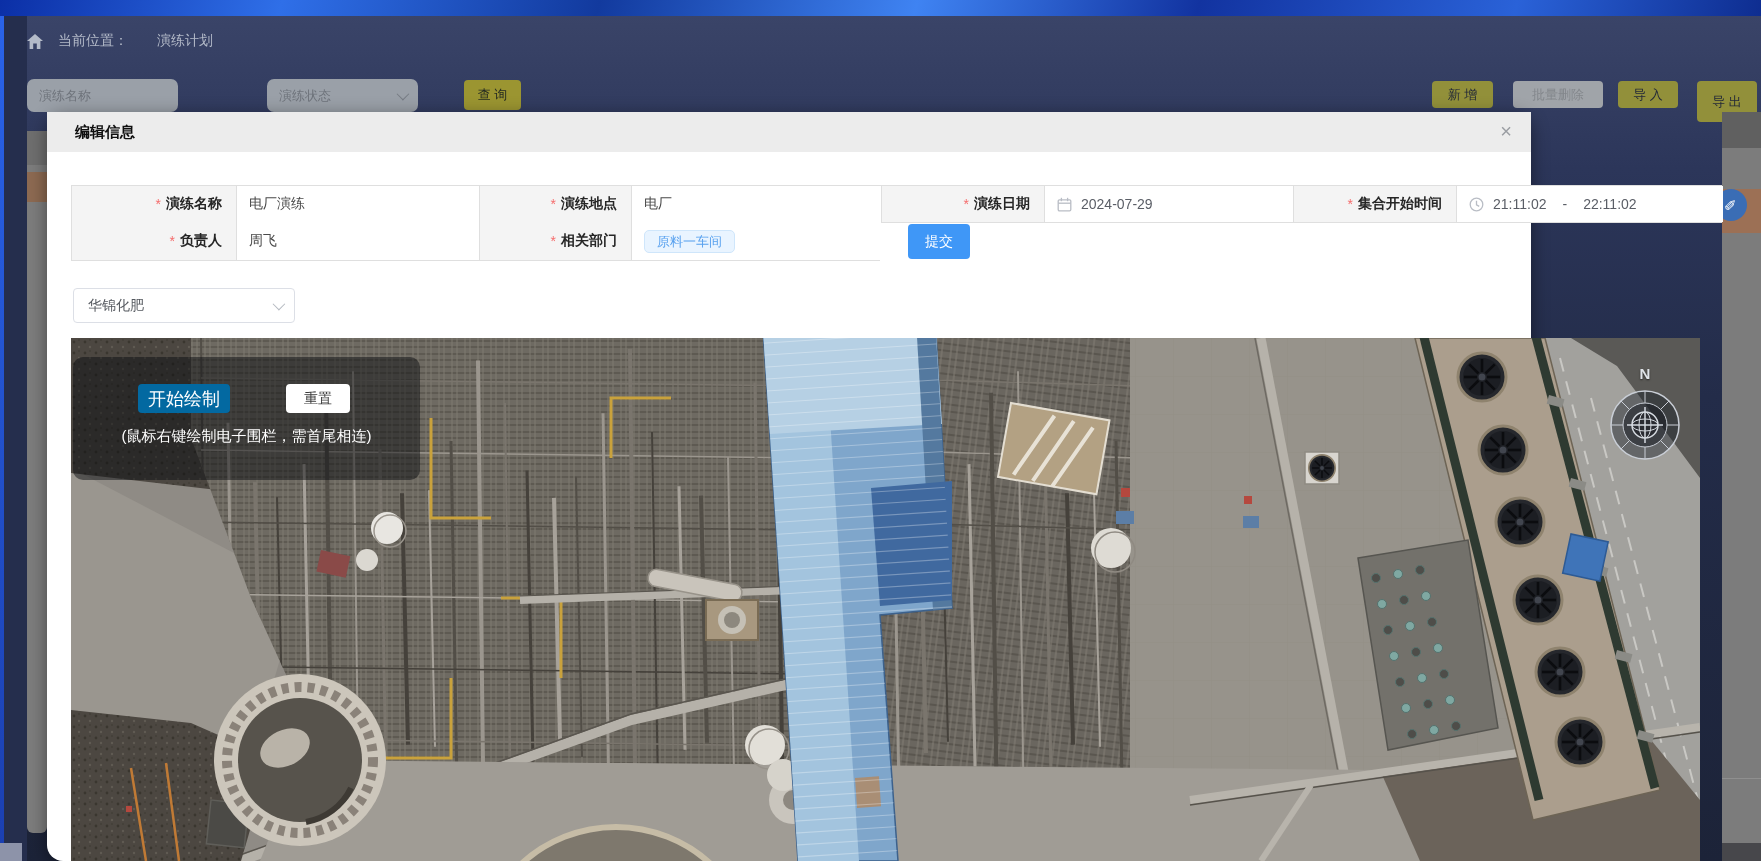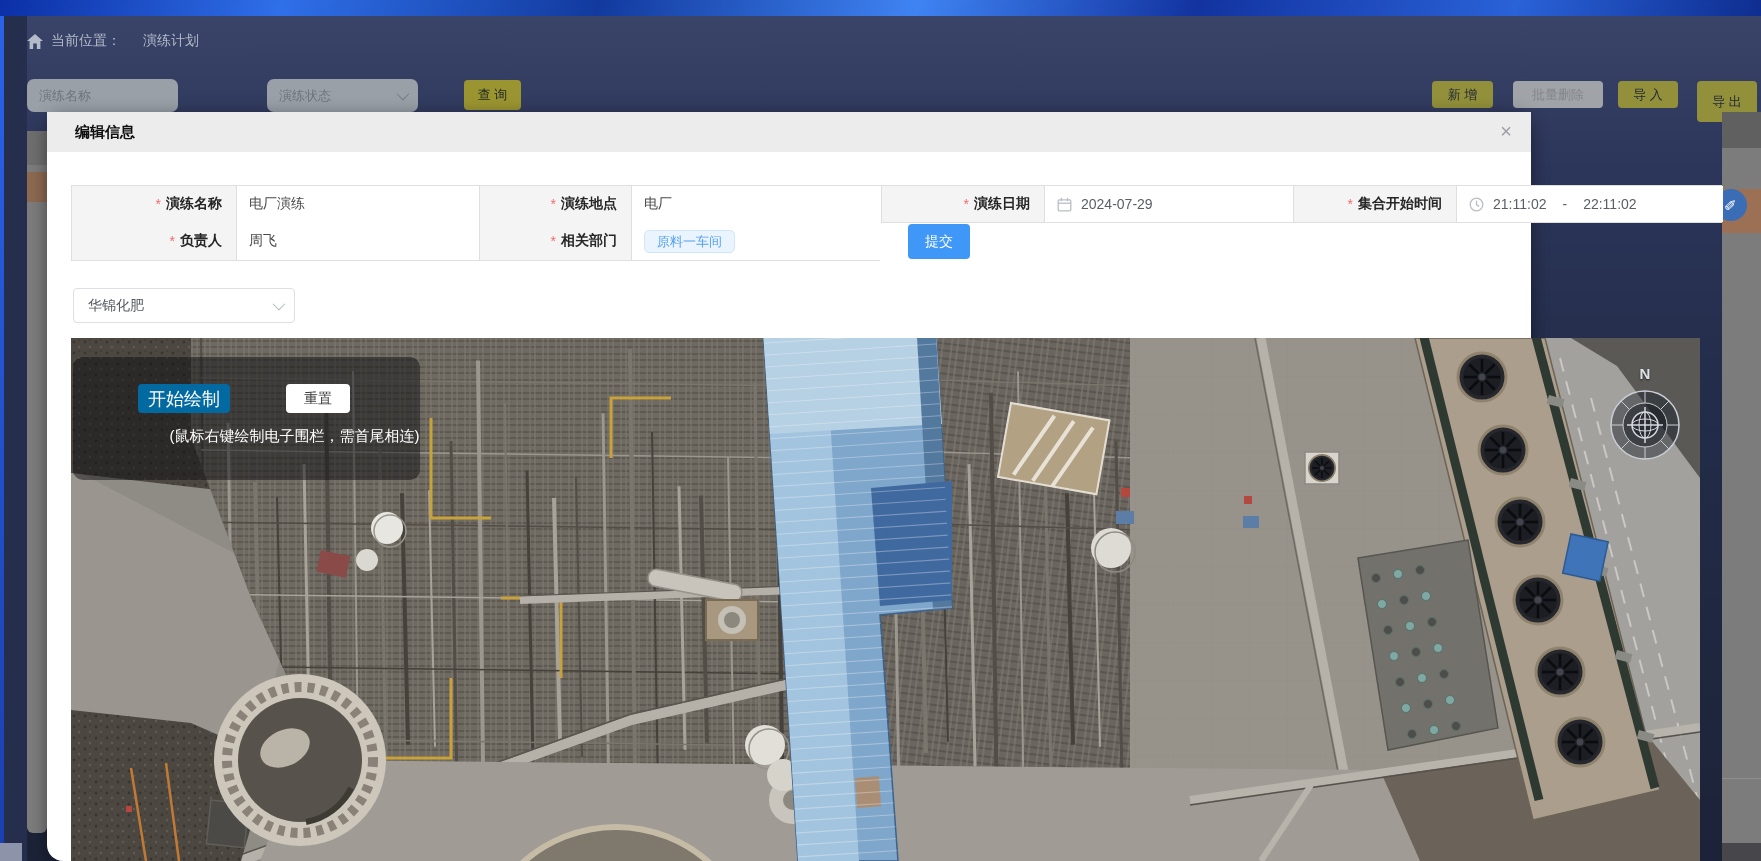--- a/index.html
+++ b/index.html
@@ -9,21 +9,21 @@
   .abs { position:absolute; }
 
   
   #topstrip { left:0; top:0; width:1761px; height:16px;
     background:linear-gradient(105deg,#0b2fa6 0%,#2f6fe8 16%,#123a9e 34%,#3f83f2 52%,#1233a0 68%,#2a62d8 86%,#0e2d90 100%); }
   #appbg { left:0; top:16px; width:1761px; height:845px;
     background:linear-gradient(180deg,#3a4468 0%,#2c365a 18%,#232c49 45%,#1c2338 100%); }
   #edge-blue { left:0; top:16px; width:4px; height:845px; background:linear-gradient(180deg,#2a63e8,#1b3fb0); }
   #edge-navy { left:4px; top:16px; width:23px; height:845px; background:#252e4d; }
 
-  #breadcrumb { left:27px; top:31px; height:20px; display:flex; align-items:center; gap:8px; color:#b3bac8; font-size:14px; }
+  #breadcrumb { left:27px; top:31px; height:20px; display:flex; align-items:center; gap:15px; color:#b3bac8; font-size:14px; }
   #breadcrumb .crumb-page { margin-left:14px; }
 
   .tb-input { top:79px; height:33px; background:#9aa0a8; border:none; border-radius:7px;
     color:#6e737b; font-size:13px; padding-left:12px; outline:none; }
   .tb-input::placeholder { color:#6e737b; opacity:1; }
   #status-select { left:227px; top:79px; width:151px; height:33px; background:#9aa0a8; border-radius:7px;
     display:flex; align-items:center; justify-content:space-between; padding:0 12px; color:#6e737b; font-size:13px;margin-left:40px; }
   .chev { width:9px; height:9px; border-right:1.6px solid #767b83; border-bottom:1.6px solid #767b83;
     transform:rotate(45deg) translateY(-2px); }
   .tb-btn { border:none; border-radius:4px; font-size:13px; display:flex; align-items:center; justify-content:center;
@@ -82,21 +82,21 @@
 
   
   #map { position:absolute; left:24px; top:226px; width:1629px; height:523px; overflow:hidden; background:#8f8b85; }
   #map svg { display:block; }
   #draw-panel { position:absolute; left:2px; top:19px; width:347px; height:123px; border-radius:10px;
     background:rgba(8,10,14,.48); z-index:3; }
   #draw-btn { position:absolute; left:65px; top:27px; width:92px; height:29px; background:#0369a1; color:#fff;
     border:none; border-radius:4px; font-size:18px; cursor:pointer; font-family:inherit; }
   #reset-btn { position:absolute; left:213px; top:27px; width:64px; height:29px; background:#fff; color:#3a3a3a;
     border:none; border-radius:4px; font-size:14px; cursor:pointer; font-family:inherit; }
-  #draw-hint { position:absolute; left:0; top:70px; width:100%; text-align:center; color:#fff; font-size:15px;margin-left:48px; }
+  #draw-hint { position:absolute; left:0; top:70px; width:100%; text-align:center; color:#fff; font-size:15px; }
   #compass { position:absolute; left:1534px; top:27px; width:80px; height:120px; z-index:3; }
   #compass-n { position:absolute; left:0; top:0; width:80px; text-align:center; color:#dfe3e8;
     font-weight:bold; font-size:15px; text-shadow:0 1px 2px rgba(0,0,0,.6); }
 </style>
 </head>
 <body>
 
 <div id="app">
 
   <div class="abs" id="topstrip"></div>

